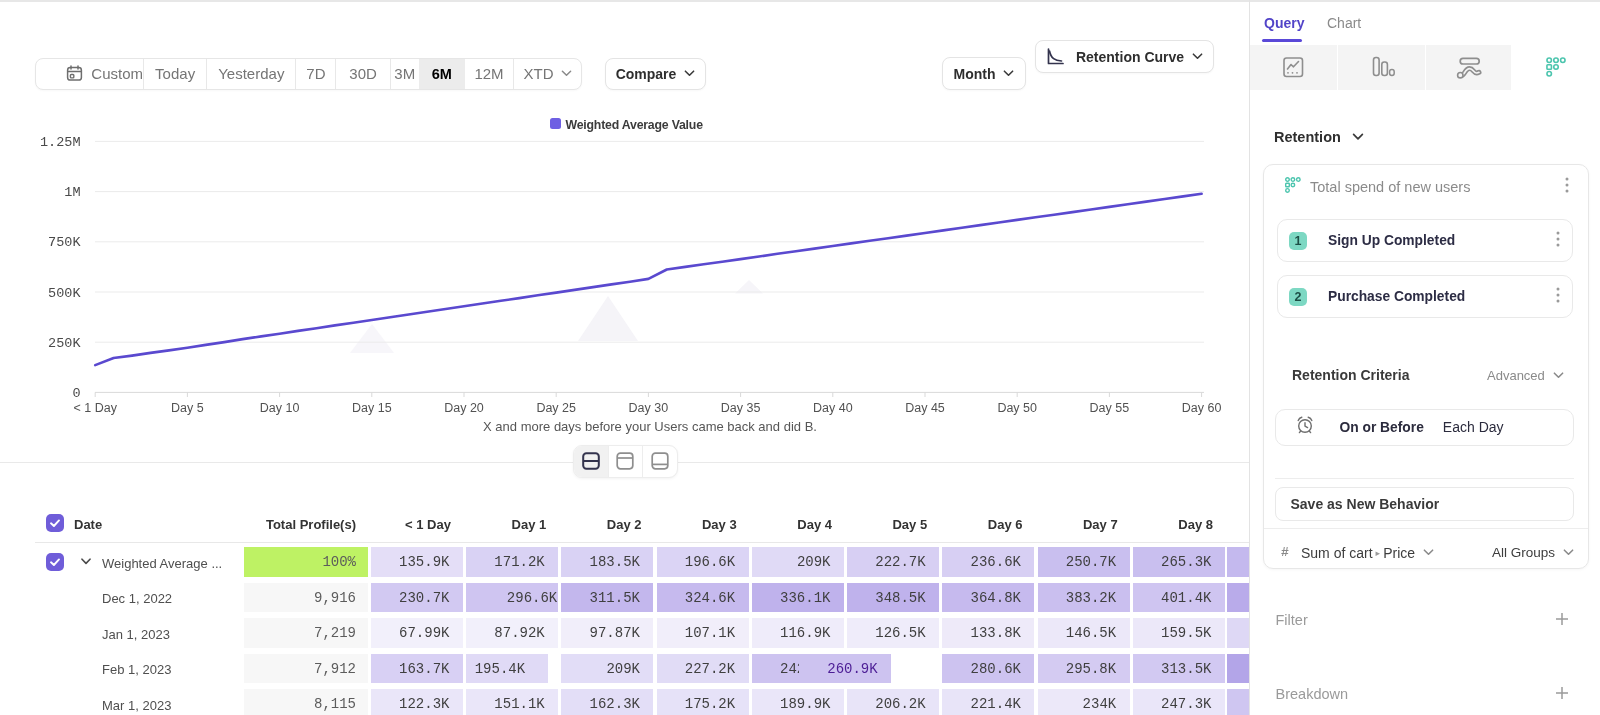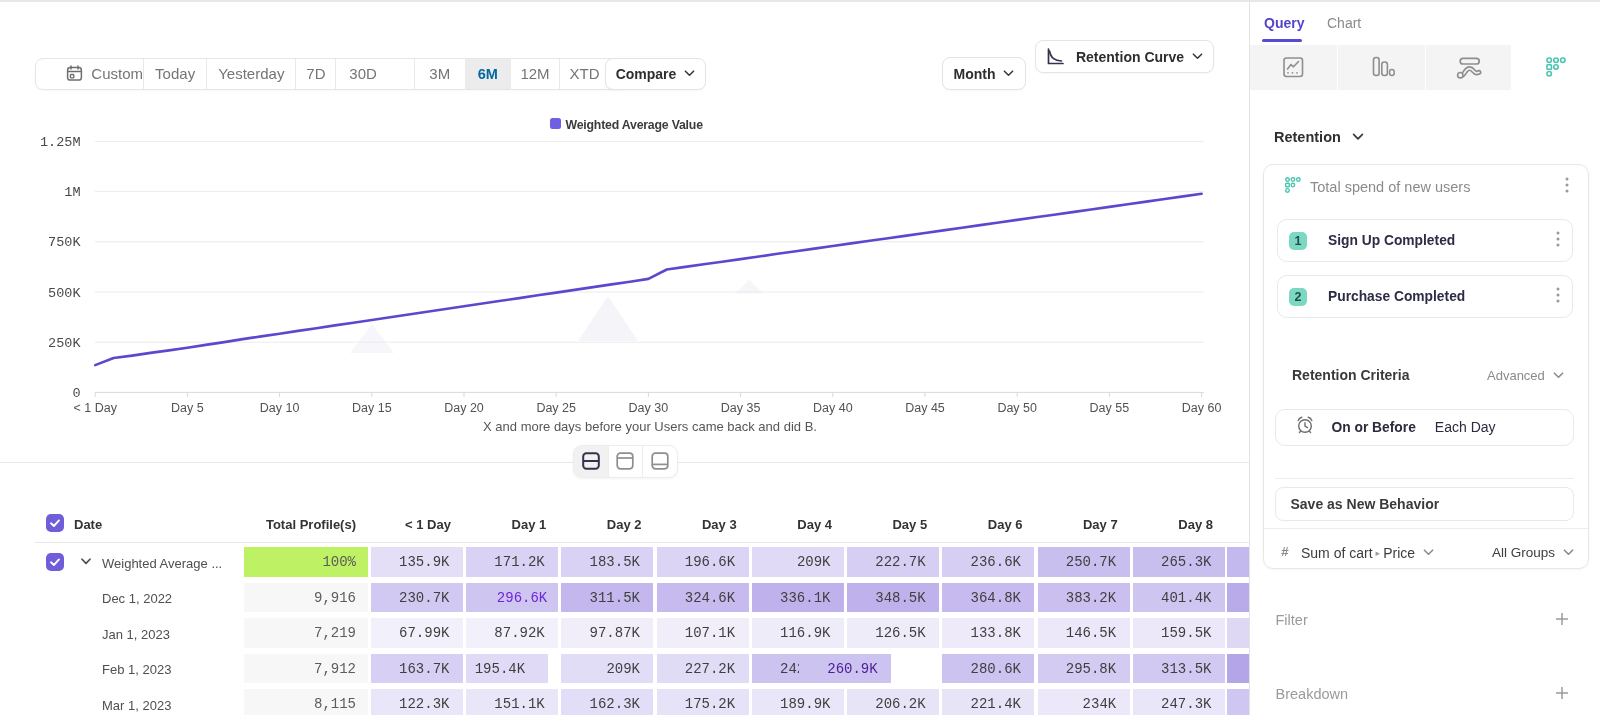--- a/index.html
+++ b/index.html
@@ -1,19 +1,19 @@
 <!DOCTYPE html>
 <html><head><meta charset="utf-8"><style>
 * { margin:0; padding:0; box-sizing:border-box; }
 html,body { width:1600px; height:715px; background:#fff; font-family:"Liberation Sans", sans-serif; overflow:hidden; position:relative; }
 .abs { position:absolute; }
 .btn { position:absolute; display:flex; align-items:center; justify-content:center; background:#fff; border:1px solid #e4e4e4; border-radius:8px; box-shadow:0 1px 2px rgba(0,0,0,0.03); font-size:14px; color:#2e2e2e; font-weight:700; }
 .segwrap { position:absolute; left:34.7px; top:57.5px; height:32.5px; display:flex; background:#fff; border:1px solid #e6e6e6; border-radius:8px; overflow:hidden; box-shadow:0 1px 2px rgba(0,0,0,0.03); }
 .segi { display:flex; align-items:center; justify-content:center; font-size:15px; color:#757575; }
-.segi.sel { background:#ececec; color:#0369a1; font-weight:700; font-size:14.5px; }
+.segi.sel { background:#ececec; color:#000000; font-weight:700; font-size:14.5px; }
 .th { position:absolute; font-size:13px; font-weight:700; color:#333; }
 .cell { position:absolute; height:29.5px; line-height:31.5px; text-align:right; padding-right:12px; font-family:"Liberation Mono", monospace; font-size:14px; }
 .ltg { position:absolute; display:flex; height:33px; background:#fff; border:1px solid #ededed; border-radius:9px; box-shadow:0 1px 3px rgba(0,0,0,0.05); }
 .ltc { width:34.3px; display:flex; align-items:center; justify-content:center; }
 .sideicon { position:absolute; top:44.5px; height:45px; display:flex; align-items:center; justify-content:center; }
 .srow { position:absolute; background:#fff; border:1px solid #e9e9e9; border-radius:10px; display:flex; align-items:center; }
 .badge { width:18px; height:18px; border-radius:5px; background:#7dd8c3; color:#1d4f46; font-size:12.5px; font-weight:700; display:flex; align-items:center; justify-content:center; }
 </style></head>
 <body>
 <div class="abs" style="left:0;top:0;width:1600px;height:2px;background:#e7e7e7"></div>
@@ -23,21 +23,21 @@
         <rect x="1.6" y="2.6" width="13.8" height="12.4" rx="2.6" fill="none" stroke="#6e6e6e" stroke-width="1.5"></rect>
         <line x1="1.6" y1="6.6" x2="15.4" y2="6.6" stroke="#6e6e6e" stroke-width="1.5"></line>
         <line x1="5" y1="1" x2="5" y2="4" stroke="#6e6e6e" stroke-width="1.5" stroke-linecap="round"></line>
         <line x1="12" y1="1" x2="12" y2="4" stroke="#6e6e6e" stroke-width="1.5" stroke-linecap="round"></line>
         <rect x="4.4" y="9.5" width="3.4" height="3.4" rx="0.8" fill="none" stroke="#6e6e6e" stroke-width="1.4"></rect>
       </svg>Custom</div>
     <div class="segi" style="width:63.3px;border-left:1px solid #e8e8e8;">Today</div>
     <div class="segi" style="width:89.1px;border-left:1px solid #e8e8e8;">Yesterday</div>
     <div class="segi" style="width:40.1px;border-left:1px solid #e8e8e8;">7D</div>
     <div class="segi" style="width:54.3px;border-left:1px solid #e8e8e8;">30D</div>
-    <div class="segi" style="width:51px;border-left:1px solid #e8e8e8;margin-left:24px;">3M</div>
+    <div class="segi" style="width:29px;border-left:1px solid #e8e8e8;">3M</div>
     <div class="segi sel" style="width:46.0px;">6M</div>
     <div class="segi" style="width:48.5px;">12M</div>
     <div class="segi" style="width:67.5px;border-left:1px solid #e8e8e8;">XTD<svg width="11" height="7" viewBox="0 0 11 7" style="margin-left:7px">
         <polyline points="1.4,1.2 5.5,5.2 9.6,1.2" fill="none" stroke="#8a8a8a" stroke-width="1.5" stroke-linecap="round" stroke-linejoin="round"></polyline>
       </svg></div>
   </div>
 <div class="btn" style="left:605px;top:57.5px;width:101px;height:32.5px">Compare<svg width="11" height="7" viewBox="0 0 11 7" style="margin-left:8px">
       <polyline points="1.4,1.2 5.5,5.2 9.6,1.2" fill="none" stroke="#3a3a3a" stroke-width="1.6" stroke-linecap="round" stroke-linejoin="round"></polyline>
     </svg></div>
 <div class="btn" style="left:942px;top:57px;width:84px;height:33px">Month<svg width="11" height="7" viewBox="0 0 11 7" style="margin-left:8px">
@@ -155,21 +155,21 @@
 <div class="cell" style="left:656.5px;top:547.0px;width:92.2px;background:#dbd4f5;padding-right:13.5px;color:#3f3f3f">196.6K</div>
 <div class="cell" style="left:751.8px;top:547.0px;width:92.2px;background:#e0daf6;padding-right:13.5px;color:#3f3f3f">209K</div>
 <div class="cell" style="left:847.0px;top:547.0px;width:92.2px;background:#d7cff3;padding-right:13.5px;color:#3f3f3f">222.7K</div>
 <div class="cell" style="left:942.3px;top:547.0px;width:92.2px;background:#d7cff3;padding-right:13.5px;color:#3f3f3f">236.6K</div>
 <div class="cell" style="left:1037.5px;top:547.0px;width:92.2px;background:#c9bfef;padding-right:13.5px;color:#3f3f3f">250.7K</div>
 <div class="cell" style="left:1132.8px;top:547.0px;width:92.2px;background:#c9bfef;padding-right:13.5px;color:#3f3f3f">265.3K</div>
 <div style="position:absolute;left:1227px;top:547.0px;width:21.5px;height:29.5px;background:#c4b9ee"></div>
 <div style="position:absolute;left:102px;top:591.0px;font-size:13px;color:#4f4f4f">Dec 1, 2022</div>
 <div class="cell" style="left:244px;top:582.5px;width:124px;background:#f7f7f7;color:#5c5c5c">9,916</div>
 <div class="cell" style="left:370.8px;top:582.5px;width:92.2px;background:#d2c9f2;padding-right:13.5px;color:#3f3f3f">230.7K</div>
-<div class="cell" style="left:466.1px;top:582.5px;width:92.2px;background:#cfc5f1;padding-right:11px;color:#6d28d9">296.6K</div>
+<div class="cell" style="left:466.1px;top:582.5px;width:92.2px;background:#cfc5f1;padding-right:1px;color:#404040">296.6K</div>
 <div class="cell" style="left:561.3px;top:582.5px;width:92.2px;background:#c3b7ed;padding-right:13.5px;color:#3f3f3f">311.5K</div>
 <div class="cell" style="left:656.5px;top:582.5px;width:92.2px;background:#c6baee;padding-right:13.5px;color:#3f3f3f">324.6K</div>
 <div class="cell" style="left:751.8px;top:582.5px;width:92.2px;background:#bfb2ec;padding-right:13.5px;color:#3f3f3f">336.1K</div>
 <div class="cell" style="left:847.0px;top:582.5px;width:92.2px;background:#bfb2ec;padding-right:13.5px;color:#3f3f3f">348.5K</div>
 <div class="cell" style="left:942.3px;top:582.5px;width:92.2px;background:#c6baee;padding-right:13.5px;color:#3f3f3f">364.8K</div>
 <div class="cell" style="left:1037.5px;top:582.5px;width:92.2px;background:#cabfef;padding-right:13.5px;color:#3f3f3f">383.2K</div>
 <div class="cell" style="left:1132.8px;top:582.5px;width:92.2px;background:#cfc5f1;padding-right:13.5px;color:#3f3f3f">401.4K</div>
 <div style="position:absolute;left:1227px;top:582.5px;width:21.5px;height:29.5px;background:#b9abea"></div>
 <div style="position:absolute;left:102px;top:626.5px;font-size:13px;color:#4f4f4f">Jan 1, 2023</div>
 <div class="cell" style="left:244px;top:618.0px;width:124px;background:#f7f7f7;color:#5c5c5c">7,219</div>
@@ -299,21 +299,21 @@
 
 <div class="srow" style="left:1274.5px;top:408.7px;width:299.5px;height:37.3px">
   <div style="margin-left:19px"><svg width="20" height="20" viewBox="0 0 20 20">
         <circle cx="10" cy="11" r="6.3" fill="none" stroke="#6e6e6e" stroke-width="1.4"></circle>
         <polyline points="10,7.8 10,11.2 12.6,12.6" fill="none" stroke="#6e6e6e" stroke-width="1.4" stroke-linecap="round" stroke-linejoin="round"></polyline>
         <path d="M3.2,5.5 C3.8,3.8 5.2,2.6 6.8,2.2" fill="none" stroke="#6e6e6e" stroke-width="1.4" stroke-linecap="round"></path>
         <path d="M16.8,5.5 C16.2,3.8 14.8,2.6 13.2,2.2" fill="none" stroke="#6e6e6e" stroke-width="1.4" stroke-linecap="round"></path>
         <line x1="5.5" y1="16.3" x2="4.4" y2="17.6" stroke="#6e6e6e" stroke-width="1.4" stroke-linecap="round"></line>
         <line x1="14.5" y1="16.3" x2="15.6" y2="17.6" stroke="#6e6e6e" stroke-width="1.4" stroke-linecap="round"></line>
       </svg></div>
-  <div style="margin-left:17px;font-size:13.8px;font-weight:700;color:#2b2b3d">On or Before</div>
+  <div style="margin-left:25px;font-size:13.8px;font-weight:700;color:#2b2b3d">On or Before</div>
   <div style="margin-left:19px;font-size:14px;color:#2b2b3d">Each Day</div>
 </div>
 
 <div class="abs" style="left:1274.5px;top:477.5px;width:299.5px;height:1px;background:#ededed"></div>
 
 <div class="srow" style="left:1274.5px;top:486.7px;width:299.5px;height:34.3px;border-radius:8px">
   <div style="margin-left:15px;font-size:14px;font-weight:700;color:#3a3a3a">Save as New Behavior</div>
 </div>
 
 <div class="abs" style="left:1264px;top:527.5px;width:324px;height:1px;background:#ededed"></div>

